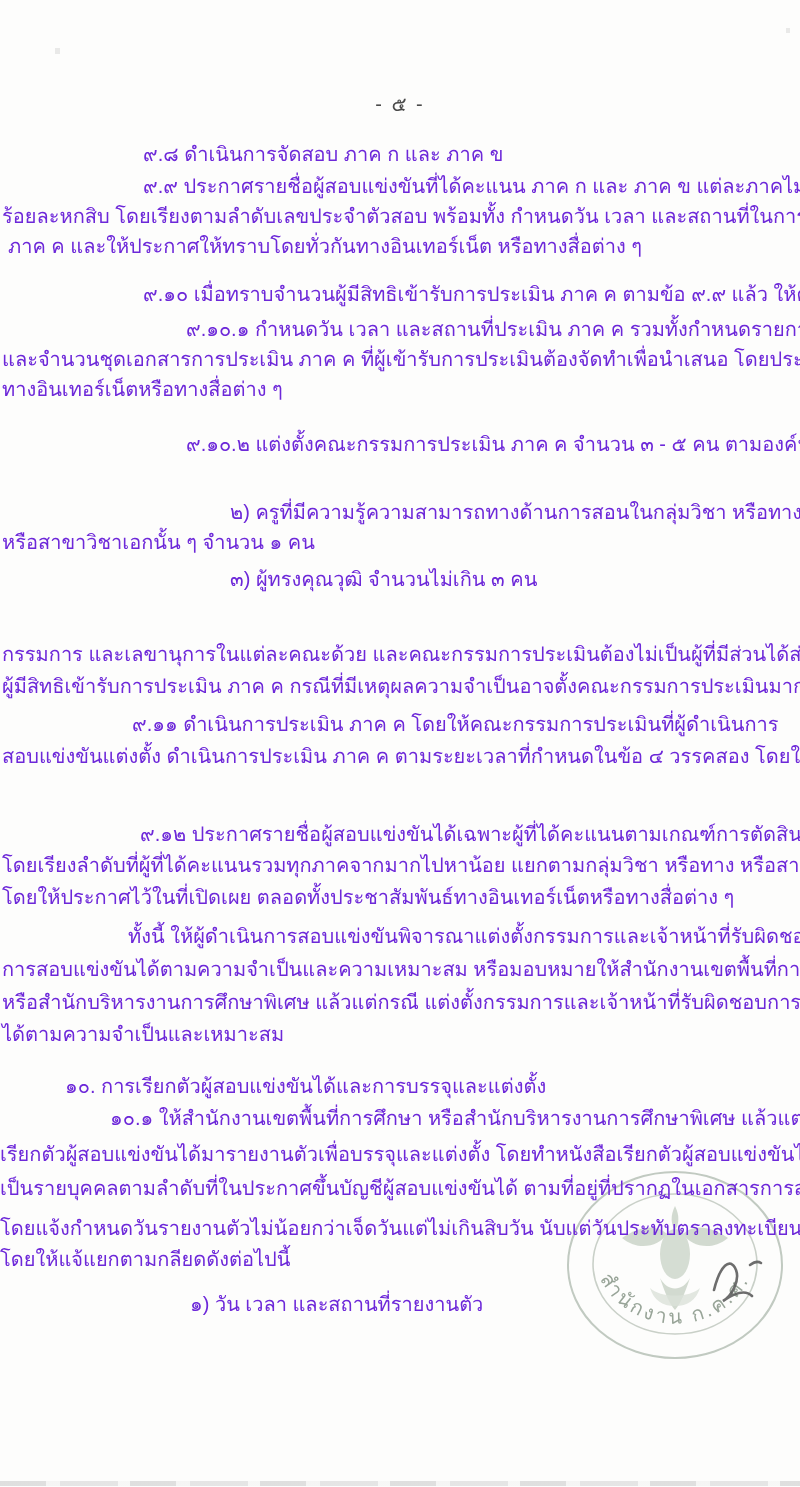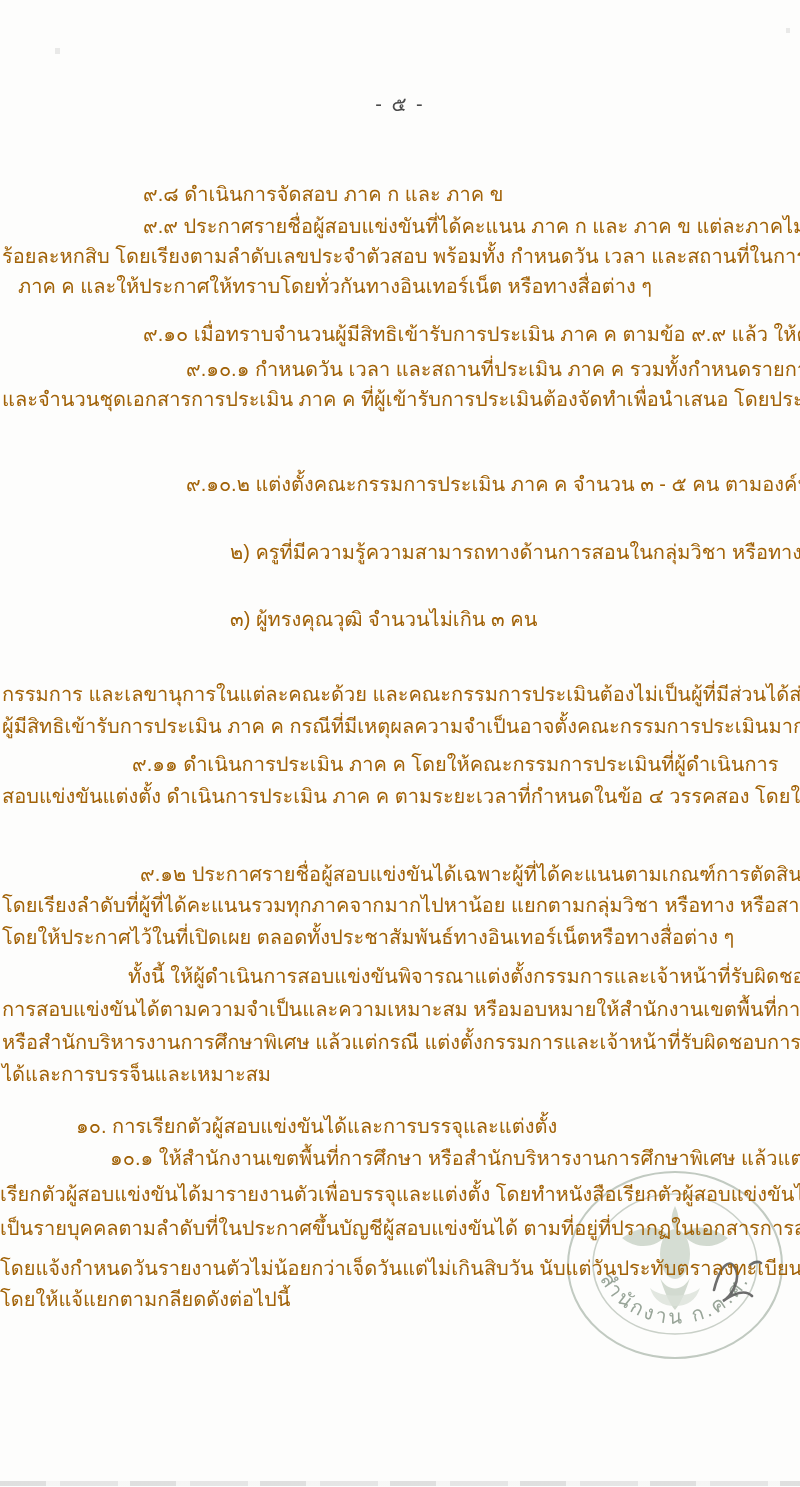--- a/index.html
+++ b/index.html
@@ -25,23 +25,22 @@
     font-size: 20px;
     letter-spacing: 2px;
     color: #4a4a4a;
     z-index: 2;
   }
   .ln {
     position: absolute;
     font-size: 20px;
     line-height: 28px;
     white-space: nowrap;
-    color: #a16207;
+    color: #6d28d9;
     z-index: 2;
-    margin-top: 40px;
     -webkit-font-smoothing: antialiased;
   }
   .stamp {
     position: absolute;
     left: 562px;
     top: 1168px;
     width: 226px;
     height: 196px;
     z-index: 1;
     opacity: 0.95;
@@ -72,44 +71,47 @@
 <div class="page">
 
   <div class="page-number">- ๕ -</div>
 
   <div class="speck" style="left:55px;top:48px;width:5px;height:6px;"></div>
   <div class="speck" style="left:786px;top:28px;width:4px;height:5px;"></div>
 
   <div class="ln" style="top:140px;left:143px">๙.๘ ดำเนินการจัดสอบ ภาค ก และ ภาค ข</div>
   <div class="ln" style="top:172px;left:143px">๙.๙ ประกาศรายชื่อผู้สอบแข่งขันที่ได้คะแนน ภาค ก และ ภาค ข แต่ละภาคไม่ต่ำกว่า</div>
   <div class="ln" style="top:202px;left:2px">ร้อยละหกสิบ โดยเรียงตามลำดับเลขประจำตัวสอบ พร้อมทั้ง กำหนดวัน เวลา และสถานที่ในการประเมิน</div>
-  <div class="ln" style="top:232px;left:18px">ภาค ค และให้ประกาศให้ทราบโดยทั่วกันทางอินเทอร์เน็ต หรือทางสื่อต่าง ๆ</div>
+  <div class="ln" style="top:232px;left:8px">ภาค ค และให้ประกาศให้ทราบโดยทั่วกันทางอินเทอร์เน็ต หรือทางสื่อต่าง ๆ</div>
   <div class="ln" style="top:280px;left:143px">๙.๑๐ เมื่อทราบจำนวนผู้มีสิทธิเข้ารับการประเมิน ภาค ค ตามข้อ ๙.๙ แล้ว ให้ดำเนินการ ดังนี้</div>
   <div class="ln" style="top:315px;left:186px">๙.๑๐.๑ กำหนดวัน เวลา และสถานที่ประเมิน ภาค ค รวมทั้งกำหนดรายการ</div>
   <div class="ln" style="top:345px;left:2px">และจำนวนชุดเอกสารการประเมิน ภาค ค ที่ผู้เข้ารับการประเมินต้องจัดทำเพื่อนำเสนอ โดยประกาศให้ทราบโดยทั่วกัน</div>
+  <div class="ln" style="top:375px;left:2px">ทางอินเทอร์เน็ตหรือทางสื่อต่าง ๆ</div>
   <div class="ln" style="top:430px;left:186px">๙.๑๐.๒ แต่งตั้งคณะกรรมการประเมิน ภาค ค จำนวน ๓ - ๕ คน ตามองค์ประกอบ ดังนี้</div>
   <div class="ln" style="top:498px;left:230px">๒) ครูที่มีความรู้ความสามารถทางด้านการสอนในกลุ่มวิชา หรือทาง</div>
+  <div class="ln" style="top:528px;left:2px">หรือสาขาวิชาเอกนั้น ๆ จำนวน ๑ คน</div>
   <div class="ln" style="top:565px;left:230px">๓) ผู้ทรงคุณวุฒิ จำนวนไม่เกิน ๓ คน</div>
   <div class="ln" style="top:640px;left:2px">กรรมการ และเลขานุการในแต่ละคณะด้วย และคณะกรรมการประเมินต้องไม่เป็นผู้ที่มีส่วนได้ส่วนเสียกับ</div>
   <div class="ln" style="top:672px;left:2px">ผู้มีสิทธิเข้ารับการประเมิน ภาค ค กรณีที่มีเหตุผลความจำเป็นอาจตั้งคณะกรรมการประเมินมากกว่า ๑ คณะ ก็ได้</div>
   <div class="ln" style="top:710px;left:132px">๙.๑๑ ดำเนินการประเมิน ภาค ค โดยให้คณะกรรมการประเมินที่ผู้ดำเนินการ</div>
   <div class="ln" style="top:742px;left:2px">สอบแข่งขันแต่งตั้ง ดำเนินการประเมิน ภาค ค ตามระยะเวลาที่กำหนดในข้อ ๔ วรรคสอง โดยให้ประเมิน</div>
   <div class="ln" style="top:820px;left:140px">๙.๑๒ ประกาศรายชื่อผู้สอบแข่งขันได้เฉพาะผู้ที่ได้คะแนนตามเกณฑ์การตัดสิน ข้อ ๕.๒</div>
   <div class="ln" style="top:851px;left:2px">โดยเรียงลำดับที่ผู้ที่ได้คะแนนรวมทุกภาคจากมากไปหาน้อย แยกตามกลุ่มวิชา หรือทาง หรือสาขาวิชาเอก</div>
   <div class="ln" style="top:883px;left:2px">โดยให้ประกาศไว้ในที่เปิดเผย ตลอดทั้งประชาสัมพันธ์ทางอินเทอร์เน็ตหรือทางสื่อต่าง ๆ</div>
   <div class="ln" style="top:922px;left:128px">ทั้งนี้ ให้ผู้ดำเนินการสอบแข่งขันพิจารณาแต่งตั้งกรรมการและเจ้าหน้าที่รับผิดชอบ</div>
   <div class="ln" style="top:955px;left:2px">การสอบแข่งขันได้ตามความจำเป็นและความเหมาะสม หรือมอบหมายให้สำนักงานเขตพื้นที่การศึกษา</div>
   <div class="ln" style="top:988px;left:2px">หรือสำนักบริหารงานการศึกษาพิเศษ แล้วแต่กรณี แต่งตั้งกรรมการและเจ้าหน้าที่รับผิดชอบการสอบแข่งขัน</div>
-  <div class="ln" style="top:1020px;left:2px">ได้และการบรรจ็นและเหมาะสม</div>
-  <div class="ln" style="top:1072px;left:76px">๑๐. การเรียกตัวผู้สอบแข่งขันได้และการบรรจุและแต่งตั้ง</div>
+  <div class="ln" style="top:1020px;left:2px">ได้ตามความจำเป็นและเหมาะสม</div>
+  <div class="ln" style="top:1072px;left:65px">๑๐. การเรียกตัวผู้สอบแข่งขันได้และการบรรจุและแต่งตั้ง</div>
   <div class="ln" style="top:1104px;left:110px">๑๐.๑ ให้สำนักงานเขตพื้นที่การศึกษา หรือสำนักบริหารงานการศึกษาพิเศษ แล้วแต่กรณี</div>
   <div class="ln" style="top:1140px;left:0px">เรียกตัวผู้สอบแข่งขันได้มารายงานตัวเพื่อบรรจุและแต่งตั้ง โดยทำหนังสือเรียกตัวผู้สอบแข่งขันได้โดยตรง</div>
   <div class="ln" style="top:1174px;left:0px">เป็นรายบุคคลตามลำดับที่ในประกาศขึ้นบัญชีผู้สอบแข่งขันได้ ตามที่อยู่ที่ปรากฏในเอกสารการสมัคร</div>
   <div class="ln" style="top:1214px;left:0px">โดยแจ้งกำหนดวันรายงานตัวไม่น้อยกว่าเจ็ดวันแต่ไม่เกินสิบวัน นับแต่วันประทับตราลงทะเบียนของไปรษณีย์ต้นทาง</div>
   <div class="ln" style="top:1245px;left:0px">โดยให้แจ้แยกตามกลียดดังต่อไปนี้</div>
+  <div class="ln" style="top:1290px;left:190px">๑) วัน เวลา และสถานที่รายงานตัว</div>
 
   <svg class="stamp" viewBox="0 0 226 196" aria-hidden="true">
 
     <ellipse cx="113" cy="97" rx="107" ry="93" fill="none" stroke="#b3bdb3" stroke-width="2" opacity="0.85"></ellipse>
     <ellipse cx="113" cy="96" rx="82" ry="70" fill="none" stroke="#b9c2b8" stroke-width="1.6" opacity="0.8"></ellipse>
 
     <g opacity="0.75">
       <path d="M113 38 c -5 10 -4 18 0 24 c 4 -6 5 -14 0 -24 z" fill="#c2cdbf"></path>
       <path d="M60 70 c 18 -12 34 -14 45 -4 c -8 12 -28 18 -45 4 z" fill="#c2cdbf"></path>
       <path d="M166 70 c -18 -12 -34 -14 -45 -4 c 8 12 28 18 45 4 z" fill="#c2cdbf"></path>

